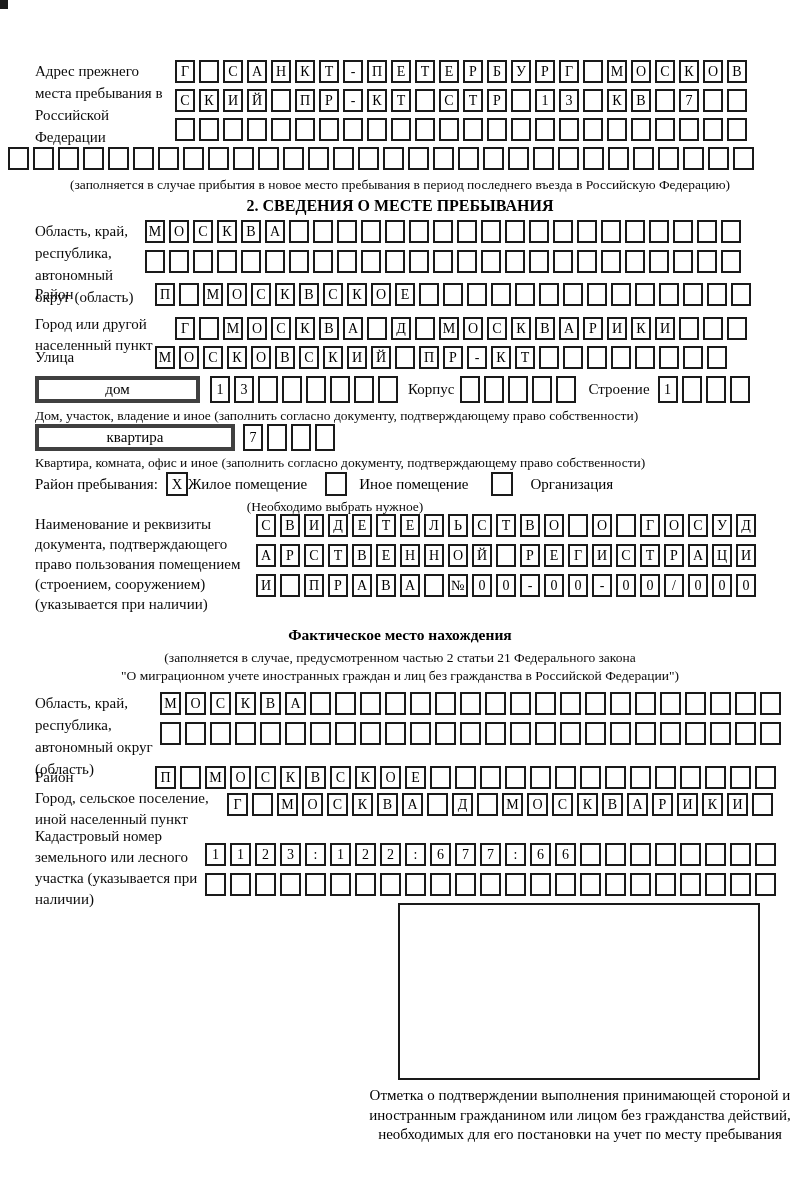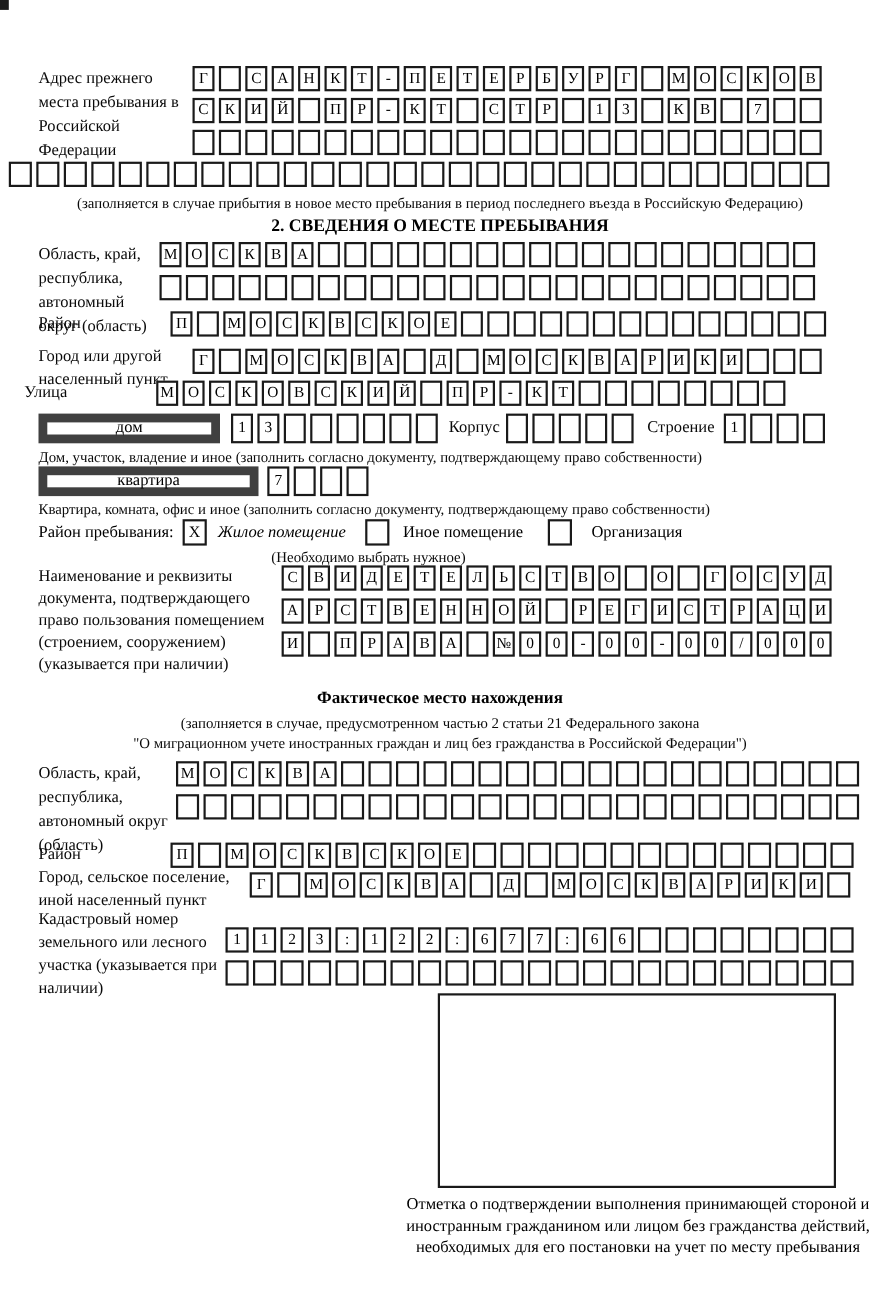--- a/index.html
+++ b/index.html
@@ -30,21 +30,21 @@
   .p25 .cell { width:21px; }
   .bigrow .cell { height:27px; }
   .rowgap { margin-bottom:7px; }
   .rowgap6 { margin-bottom:6px; }
 
   .note { font-size:13.5px; color:#0a0a0a; }
   .center { text-align:center; }
   .sec-title { font-size:16px; font-weight:bold; }
 
   .boxlabel {
-    border:8px solid #404040; background:#fff;
+    border:4px solid #404040; background:#fff;
     display:flex; align-items:center; justify-content:center;
     font-size:15px; height:27px;
   }
   .checkbox {
     flex:0 0 auto; width:22px; height:24px;
     border:2px solid #1a1a1a; background:#fff;
     display:inline-flex; align-items:center; justify-content:center;
     font-size:14.5px;
   }
   .mesto-row { display:flex; align-items:center; font-size:15px; }
@@ -295,21 +295,21 @@
         <span class="cell">Р</span>
         <span class="cell">И</span>
         <span class="cell">К</span>
         <span class="cell">И</span>
         <span class="cell"></span>
         <span class="cell"></span>
         <span class="cell"></span>
       </div>
   </div>
 
-  <div class="abs block" style="top:346px; left:22px;">
+  <div class="abs block" style="top:346px; left:35px;">
     <div class="label" style="width:120px;">Улица</div>
     <div class="cells">
         <span class="cell">М</span>
         <span class="cell">О</span>
         <span class="cell">С</span>
         <span class="cell">К</span>
         <span class="cell">О</span>
         <span class="cell">В</span>
         <span class="cell">С</span>
         <span class="cell">К</span>
@@ -371,21 +371,21 @@
         <span class="cell"></span>
         <span class="cell"></span>
       </div>
   </div>
 
   <div class="abs note" style="top:455px; left:35px;">Квартира, комната, офис и иное (заполнить согласно документу, подтверждающему право собственности)</div>
 
   <div class="abs mesto-row" style="top:472px; left:35px;">
     <span>Район пребывания:</span>
     <span class="checkbox" style="margin-left:8px;">X</span>
-    <span style="margin-left:10px;font-style:italic;">Жилое помещение</span>
+    <span style="margin-left:0;">Жилое помещение</span>
     <span class="checkbox" style="margin-left:18px;"></span>
     <span style="margin-left:12px;">Иное помещение</span>
     <span class="checkbox" style="margin-left:22px;"></span>
     <span style="margin-left:18px;">Организация</span>
   </div>
 
   <div class="abs note center" style="top:499px; left:60px; width:550px;">(Необходимо выбрать нужное)</div>
 
   <div class="abs block" style="top:514px; left:35px;">
     <div class="label lh20" style="width:221px;">Наименование и реквизиты документа, подтверждающего право пользования помещением (строением, сооружением) (указывается при наличии)</div>

